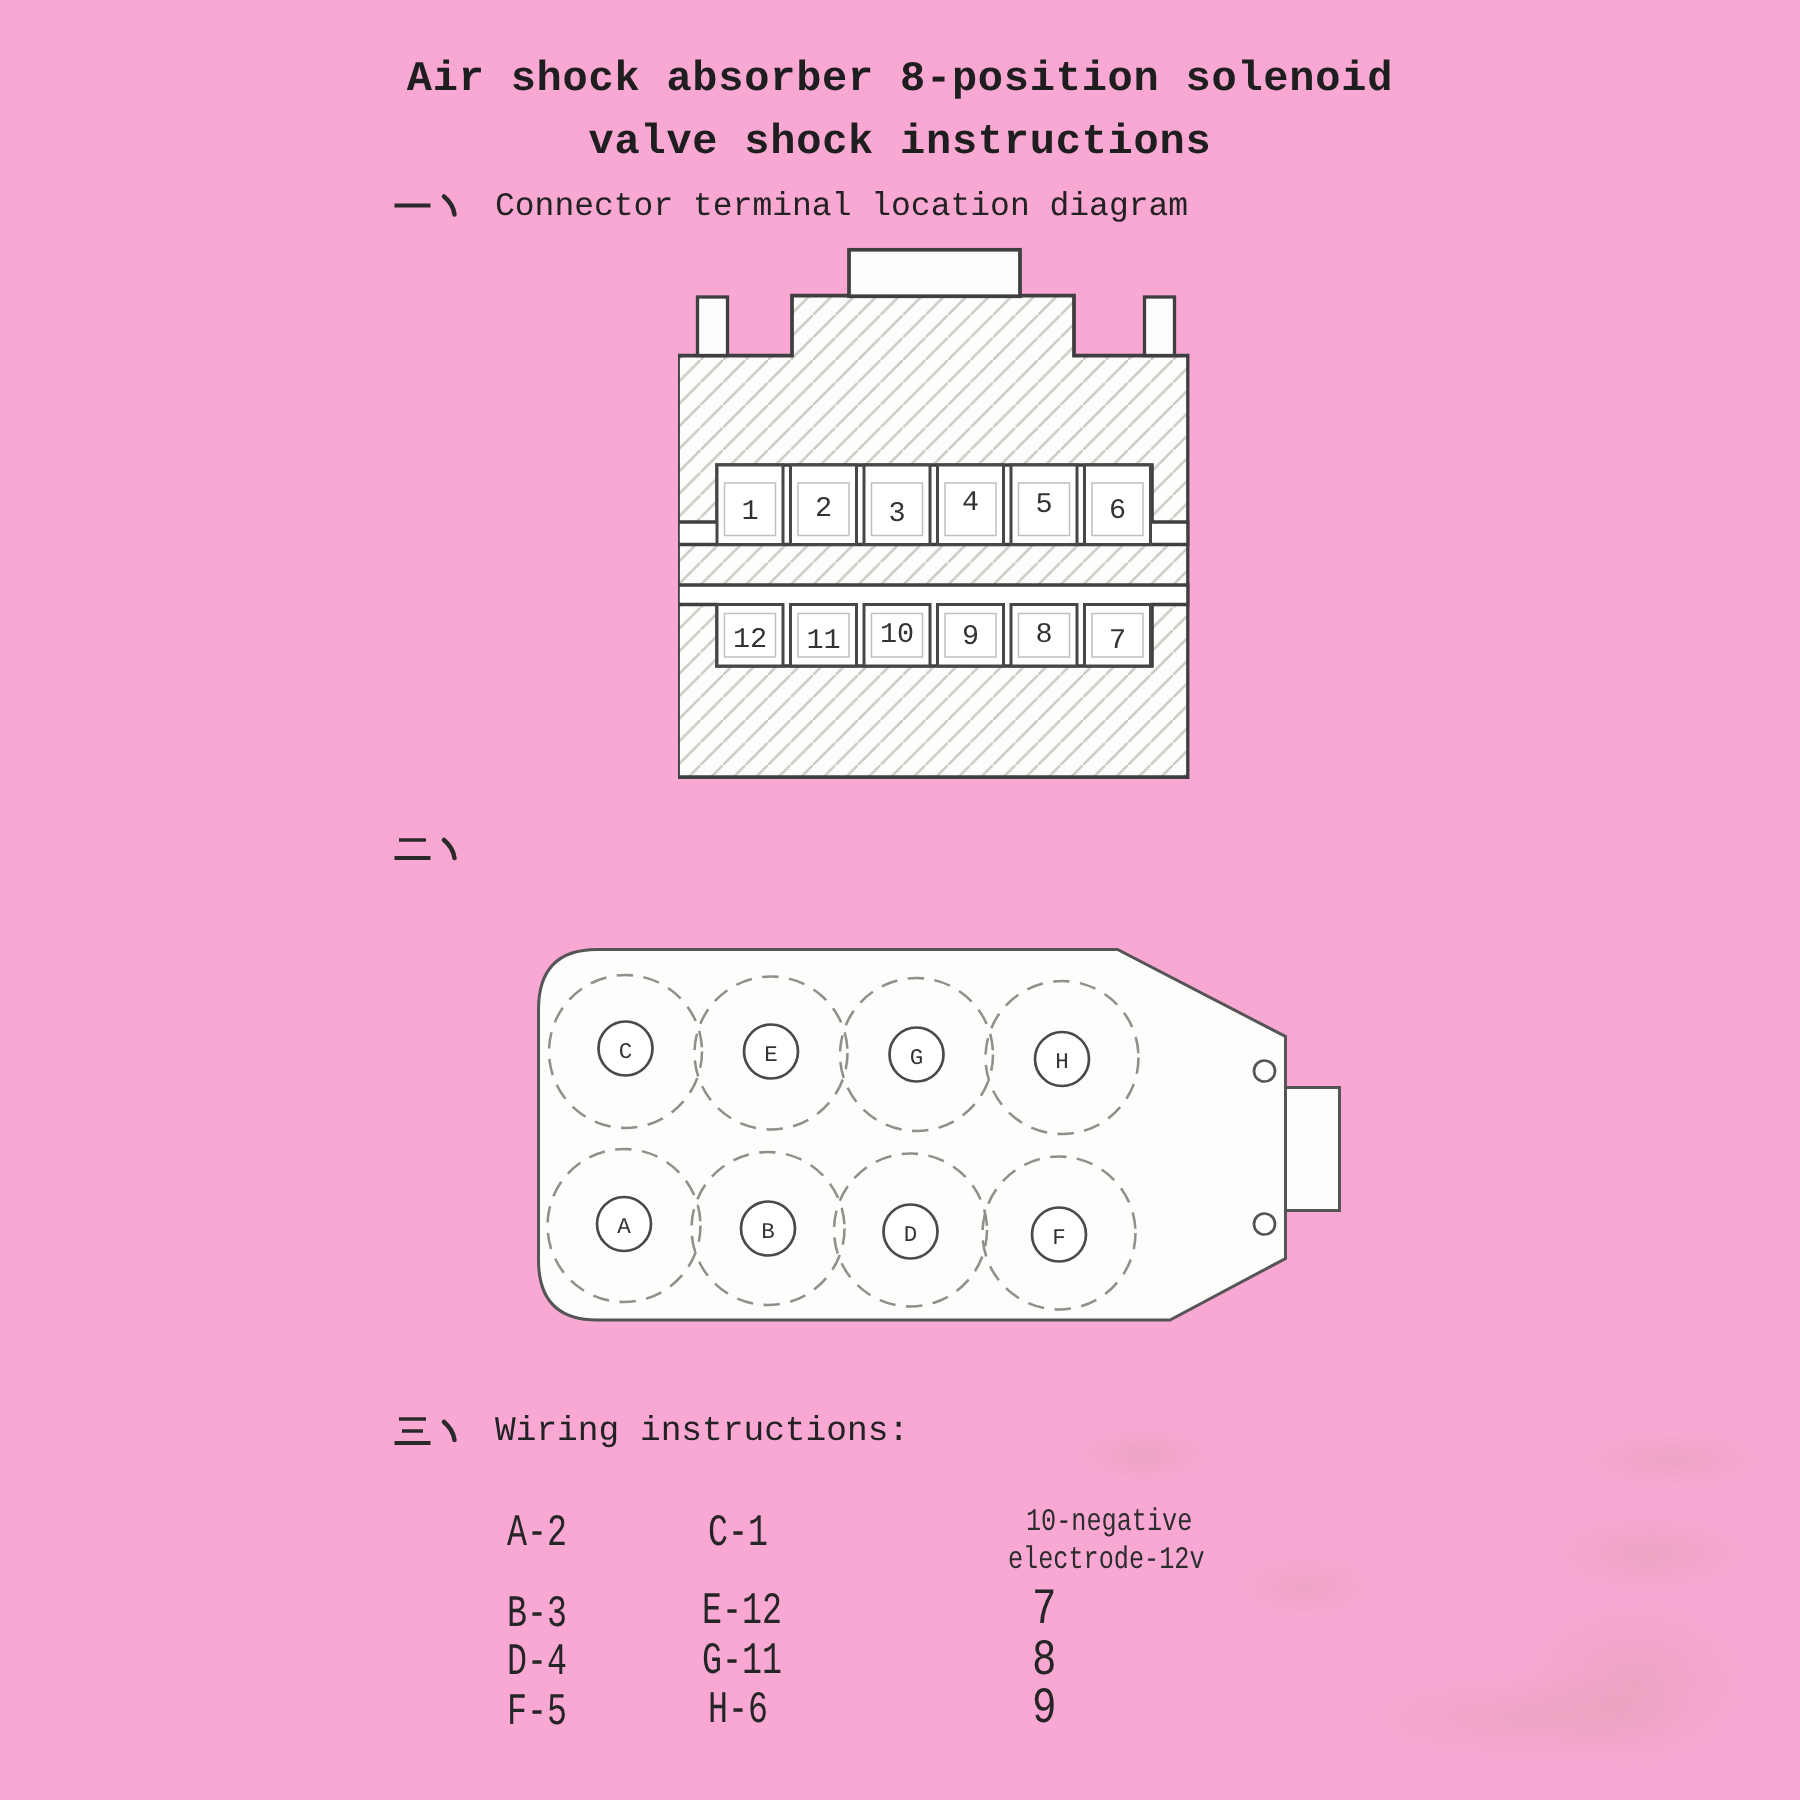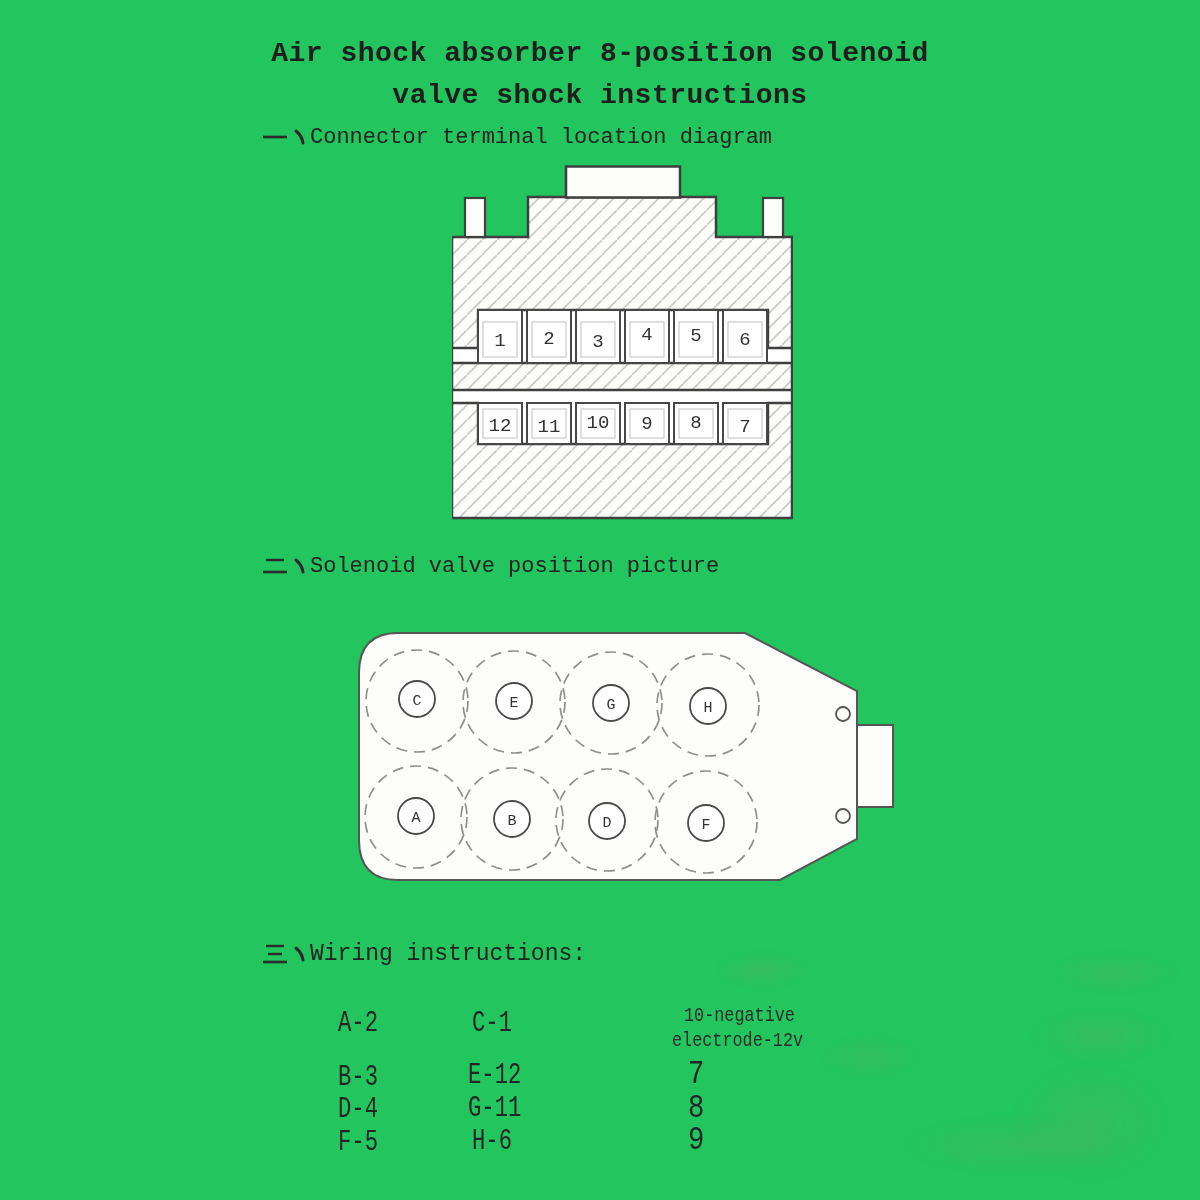--- a/index.html
+++ b/index.html
@@ -1,32 +1,32 @@
 <!DOCTYPE html>
 <html><head>
 <meta charset="utf-8">
 <style>
   html,body{margin:0;padding:0;}
   .page{
     position:relative;
     width:1200px;height:1200px;
-    background:#22c55e;
+    background:#f9a8d4;
     overflow:hidden;
     font-family:"Liberation Mono","DejaVu Sans Mono",monospace;
     color:#2a2a2a;
   }
   .title{
     position:absolute;left:0;top:33px;width:1200px;
     text-align:center;
     font-size:28px;font-weight:bold;line-height:42px;
     letter-spacing:0.5px;color:#1e1e1e;
   }
   .heading{
     position:absolute;left:260px;
-    display:flex;align-items:center;gap:0;
+    display:flex;align-items:center;gap:20px;
     font-size:22px;color:#222;white-space:nowrap;
   }
   .heading .numeral{flex:0 0 auto;display:block;}
   .h1{top:124px;}
   .h2{top:553px;}
   .h3{top:941px;font-size:23px;align-items:flex-end;}
   .abs{position:absolute;}
   .code{
     position:absolute;
     font-size:30px;color:#252525;line-height:32px;
@@ -151,21 +151,20 @@
       <text x="293" y="267" font-size="19" text-anchor="middle">7</text>
     </g>
   </svg>
 
   <div class="heading h2">
     <svg class="numeral" width="50" height="26" viewBox="0 0 50 26">
       <line x1="6" y1="7" x2="24" y2="7" stroke="#2a2a2a" stroke-width="2.4"></line>
       <line x1="3" y1="19" x2="27" y2="19" stroke="#2a2a2a" stroke-width="2.6"></line>
       <path d="M36 7 Q42 12 43 19" stroke="#2a2a2a" stroke-width="3" fill="none" stroke-linecap="round"></path>
     </svg>
-    <span>Solenoid valve position picture</span>
   </div>
 
   <svg class="abs" style="left:350px;top:623px;" width="552" height="272" viewBox="0 0 552 272">
 
     <path d="M48,10 H395 L507,68 V216 L430,257 H48 Q9,257 9,217 V50 Q9,10 48,10 Z" fill="#fdfdfb" stroke="#555" stroke-width="2"></path>
 
     <rect x="507" y="102" width="36" height="82" fill="#fdfdfb" stroke="#555" stroke-width="2"></rect>
 
     <circle cx="493" cy="91" r="7" fill="none" stroke="#555" stroke-width="1.8"></circle>
     <circle cx="493" cy="193" r="7" fill="none" stroke="#555" stroke-width="1.8"></circle>

